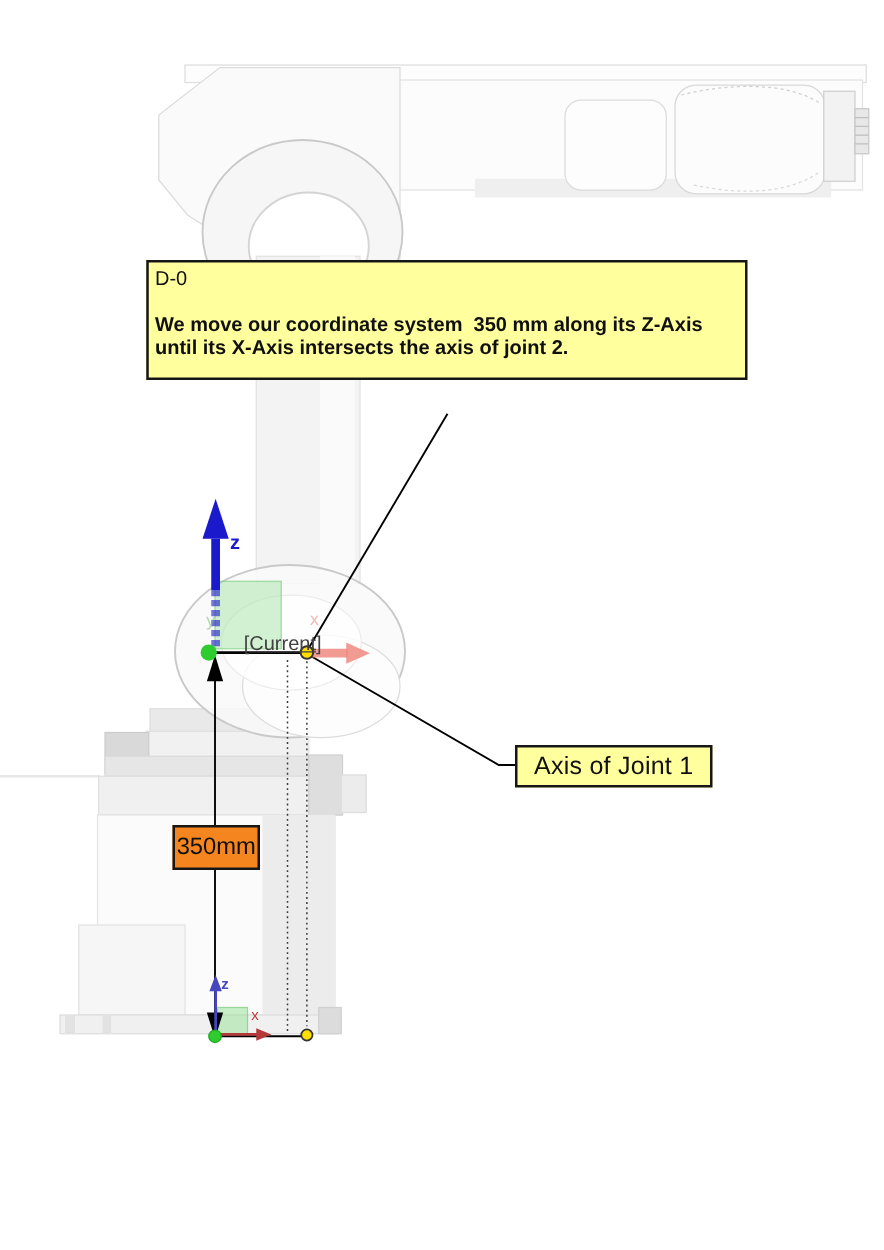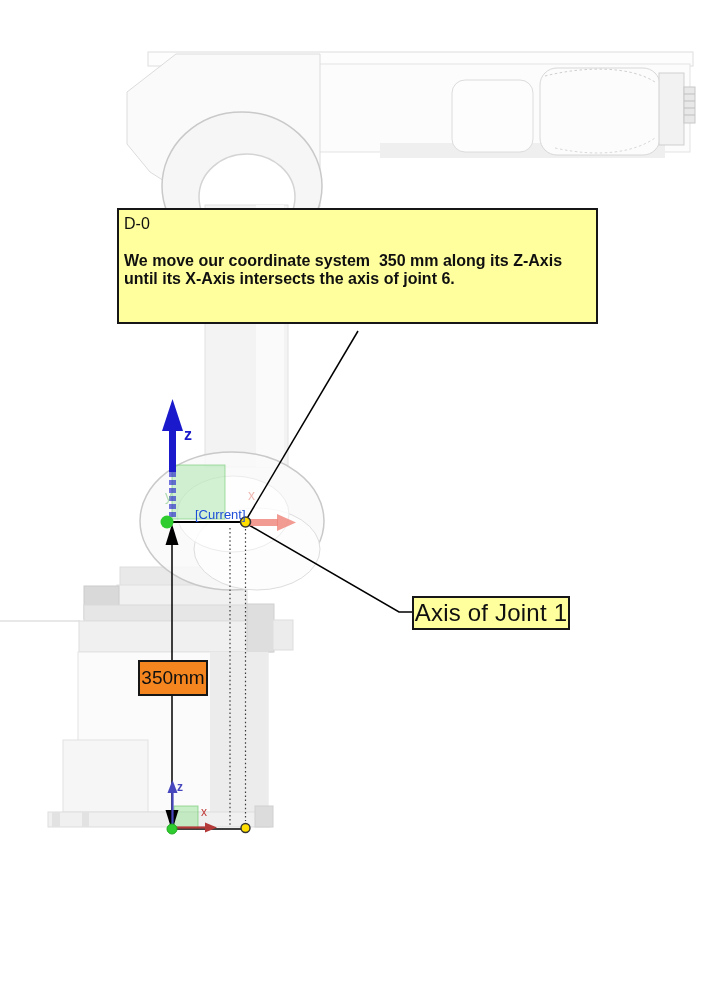--- a/index.html
+++ b/index.html
@@ -4,48 +4,48 @@
 <style>
   html,body{margin:0;padding:0;background:#ffffff;}
   #canvas{
     position:relative;width:707px;height:1000px;background:#ffffff;
     overflow:hidden;font-family:"Liberation Sans",sans-serif;color:#101010;
   }
   #canvas svg{position:absolute;left:0;top:0;}
   .abs{position:absolute;box-sizing:border-box;}
   
   #d0-box{
-    left:117px;top:208px;width:481px;height:116px;
+    left:117px;top:208px;width:481px;height:96px;
     background:#FFFF9E;border:2px solid #161616;
     padding:5px 6px 5px 5px;font-size:16px;line-height:18px;
   }
   #d0-box .line{white-space:pre-wrap;line-height:17.5px;font-weight:bold;}
   #d0-title{line-height:18px;}
   .gap{height:19px;}
   #d0-command{margin-top:18px;line-height:18px;}
   
   #axis-box{
     left:412px;top:596px;width:158px;height:34px;
     background:#FFFF9E;border:2px solid #161616;
     display:flex;align-items:center;justify-content:center;
-    font-size:24px;letter-spacing:0.2px;
+    font-size:20px;letter-spacing:0.2px;
   }
   
   #dim-box{
     left:138px;top:660px;width:70px;height:36px;
     background:#F5861F;border:2px solid #161616;
     display:flex;align-items:center;justify-content:center;
     font-size:19px;
   }
   
   .axlab{position:absolute;font-size:13px;}
   #lab-z-top{left:184px;top:426px;color:#1A1ACC;font-weight:bold;font-size:16px;}
   #lab-y-top{left:165px;top:488px;color:rgba(115,195,115,0.55);font-size:14px;}
   #lab-x-top{left:248px;top:487px;color:rgba(230,140,132,0.6);font-size:14px;}
-  #lab-current{left:195px;top:507px;color:#1d4ed8;font-size:13px;}
+  #lab-current{left:195px;top:507px;color:#404040;font-size:16px;text-decoration:underline;}
   #lab-z-bot{left:177px;top:780px;color:#4646BE;font-size:12px;font-weight:bold;}
   #lab-x-bot{left:201px;top:805px;color:#C03A3A;font-size:12px;}
 </style>
 </head>
 <body>
 
 <div id="canvas">
 
   <svg width="707" height="1000" viewBox="0 0 707 1000">
 
@@ -117,21 +117,21 @@
       <circle cx="172" cy="829" r="5" stroke="#1faa1f" stroke-width="1" fill="#2ECC2E"></circle>
       <circle cx="245.5" cy="522" r="5" stroke="#333333" stroke-width="1.6" fill="#FFDE00"></circle>
       <circle cx="245.5" cy="828" r="4.5" stroke="#333333" stroke-width="1.4" fill="#FFDE00"></circle>
     </g>
   </svg>
 
   <div id="d0-box" class="abs">
     <div id="d0-title">D-0</div>
     <div class="gap"></div>
     <div class="line">We move our coordinate system  350 mm along its Z-Axis</div>
-    <div class="line">until its X-Axis intersects the axis of joint 6.</div>
+    <div class="line">until its X-Axis intersects the axis of joint 2.</div>
   </div>
 
   <div id="axis-box" class="abs">Axis of Joint 1</div>
 
   <div id="dim-box" class="abs">350mm</div>
 
   <span id="lab-z-top" class="axlab">z</span>
   <span id="lab-y-top" class="axlab">y</span>
   <span id="lab-x-top" class="axlab">x</span>
   <span id="lab-current" class="axlab">[Current]</span>

